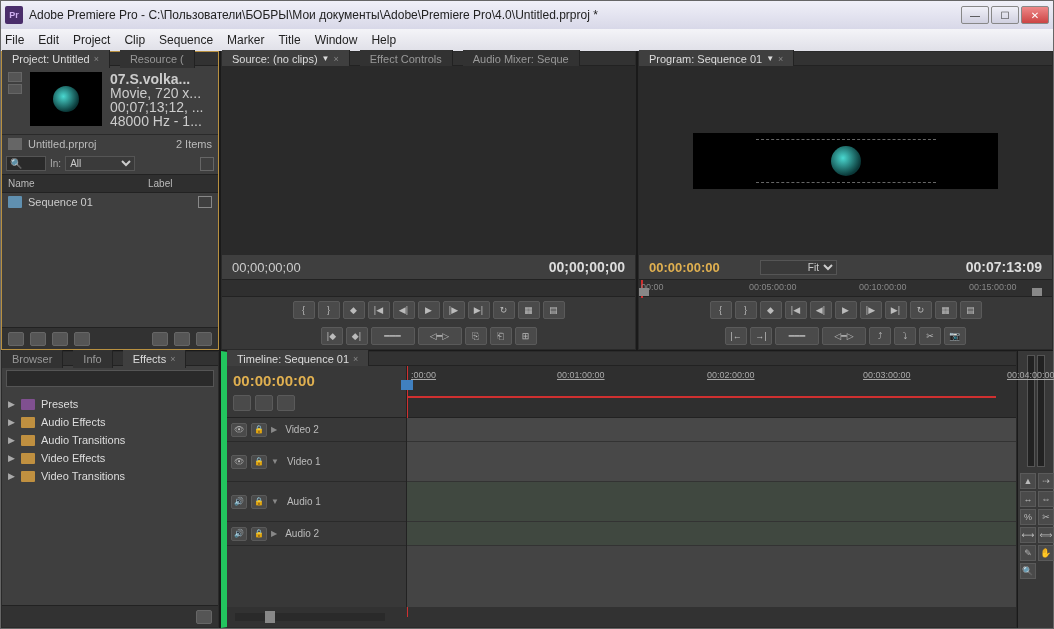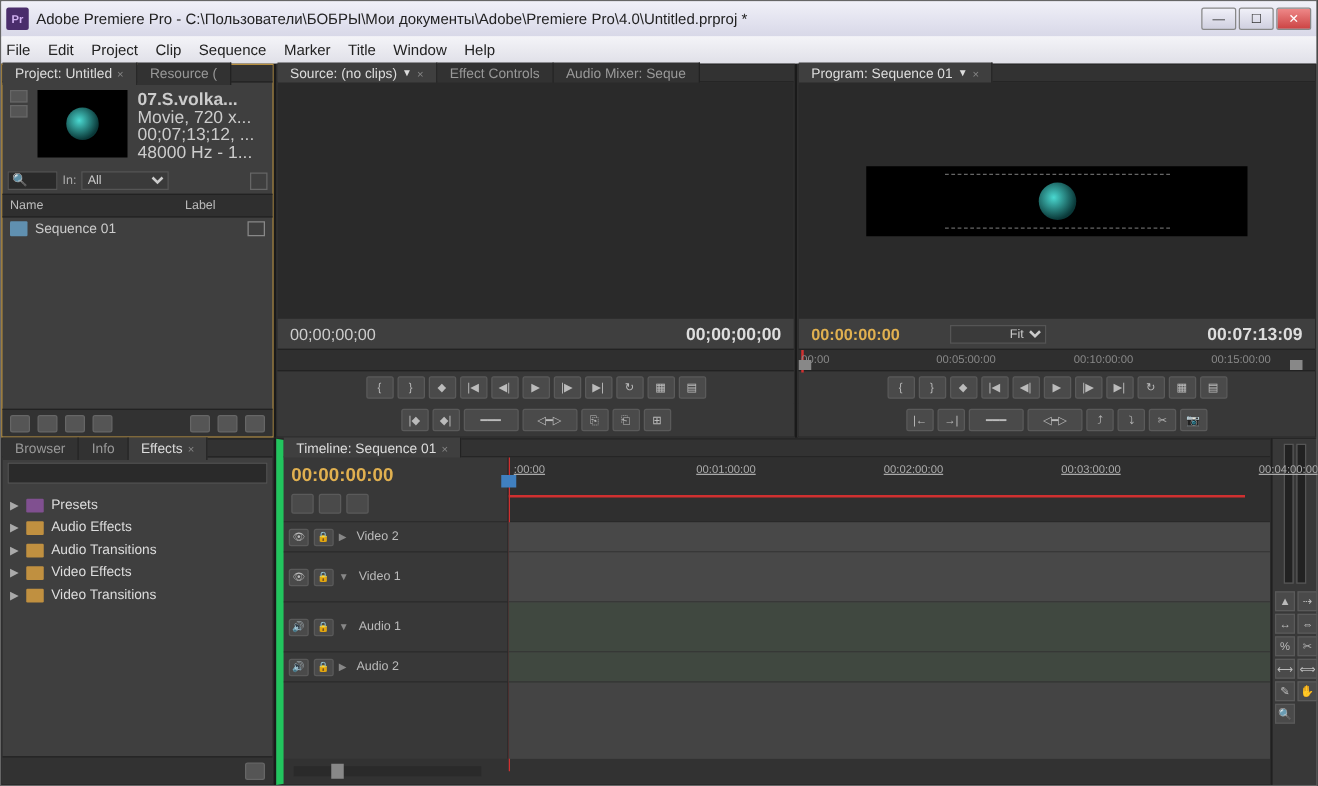--- a/index.html
+++ b/index.html
@@ -16,21 +16,21 @@
 
 .menubar { height: 22px; background: linear-gradient(#f4f4f8,#e0e0e8); display: flex; align-items: center; padding: 0 4px; font-size: 12px; color: #222; gap: 14px; }
 .menubar span { cursor: default; }
 
 
 .app-body { flex: 1; background: #3a3a3a; display: flex; flex-direction: column; }
 
 
 .upper { display: flex; height: 300px; border-bottom: 1px solid #1a1a1a; }
 .panel { background: #3f3f3f; border: 1px solid #2a2a2a; display: flex; flex-direction: column; }
-.tabs { height: 14px; background: #323232; display: flex; align-items: center; border-bottom: 1px solid #222; }
+.tabs { height: 14px; background: #323232; display: flex; align-items: center; border-bottom: 1px solid #222; gap: 10px; }
 .tab { padding: 3px 10px; background: #3f3f3f; color: #ddd; border-right: 1px solid #222; font-size: 11px; display: flex; align-items: center; gap: 4px; }
 .tab.inactive { background: #323232; color: #999; }
 .tab .x { font-size: 9px; color: #888; }
 .tab .dd { font-size: 8px; }
 
 
 .project-panel { width: 218px; border: 1px solid #b89040; }
 .clip-info { display: flex; padding: 6px; gap: 8px; }
 .thumb { width: 72px; height: 54px; background: #000; display: flex; align-items: center; justify-content: center; position: relative; }
 .thumb .swirl { width: 26px; height: 26px; border-radius: 50%; background: radial-gradient(circle at 40% 40%, #4ad8d0 0%, #0a3838 70%); }
@@ -163,20 +163,25 @@
           <div class="thumb">
               <div class="swirl"></div>
             </div>
           <div class="clip-meta">
             <div style="font-weight:bold">07.S.volka...</div>
             <div>Movie, 720 x...</div>
             <div>00;07;13;12, ...</div>
             <div>48000 Hz - 1...</div>
           </div>
         </div>
+        <div class="proj-path">
+          <span style="width:14px;height:12px;background:#666;margin-right:6px;display:inline-block"></span>
+          <span>Untitled.prproj</span>
+          <span>2 Items</span>
+        </div>
         <div class="proj-search">
           <input type="text" placeholder="🔍" style="">
           <span class="in-label">In:</span>
           <select><option>All</option></select>
           <span style="flex:1"></span>
           <span style="width:14px;height:14px;border:1px solid #666"></span>
         </div>
         <div class="proj-cols">
           <span class="c1">Name</span>
           <span>Label</span>
@@ -360,21 +365,21 @@
             <div class="tl-ctrls">
               <div class="ic"></div>
               <div class="ic"></div>
               <div class="ic"></div>
             </div>
           </div>
           <div class="tl-ruler">
             <span class="tick" style="left:4px">:00:00</span>
             <span class="tick" style="left:150px">00:01:00:00</span>
             <span class="tick" style="left:300px">00:02:00:00</span>
-            <span class="tick" style="left:442px">00:03:00:00</span>
+            <span class="tick" style="left:456px">00:03:00:00</span>
             <span class="tick" style="left:600px">00:04:00:00</span>
             <div class="playhead-tl">
                 <div class="ph-head"></div>
               </div>
             <div class="wab"></div>
           </div>
         </div>
         <div class="tl-tracks">
           <div class="tl-track-heads">
             <div class="trk">

